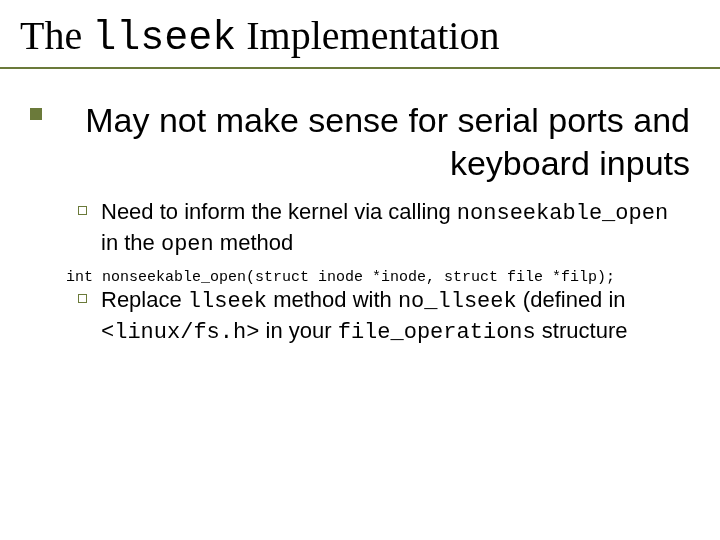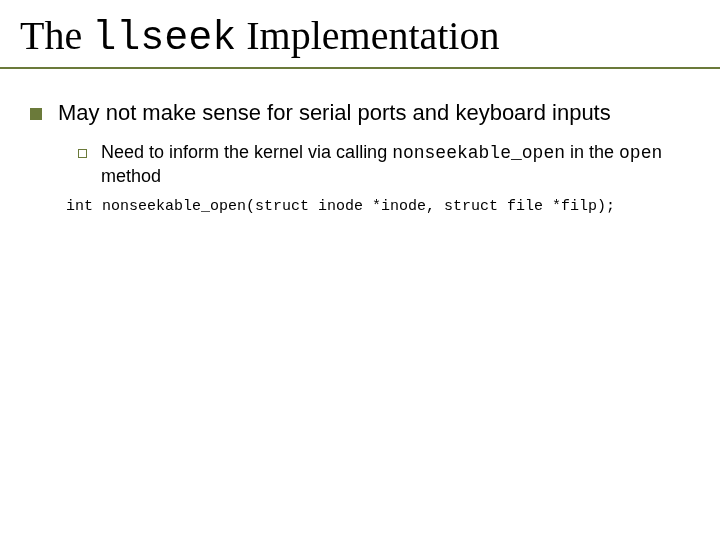--- a/index.html
+++ b/index.html
@@ -42,40 +42,41 @@
   }
   .bullet-sq {
     width: 12px;
     height: 12px;
     background: #6b7a3a;
     flex: 0 0 auto;
     margin-top: 9px;
     margin-right: 16px;
   }
   .lvl1-text {
-    font-size: 22px;
+    font-size: 34px;
     line-height: 1.25;
+    text-align: right;
   }
   .lvl2 {
     display: flex;
     align-items: flex-start;
     margin-left: 48px;
     margin-bottom: 10px;
   }
   .bullet-hollow {
     width: 9px;
     height: 9px;
     border: 1.5px solid #6b7a3a;
     box-sizing: border-box;
     flex: 0 0 auto;
     margin-top: 8px;
     margin-right: 14px;
   }
   .lvl2-text {
-    font-size: 18px;
+    font-size: 22px;
     line-height: 1.3;
   }
   .codeline {
     font-family: "Courier New", Courier, monospace;
     font-size: 15px;
     margin: 6px 0 0 36px;
     white-space: nowrap;
   }
   .mono {
     font-family: "Courier New", Courier, monospace;
@@ -100,15 +101,21 @@
 
     <div class="lvl2">
       <div class="bullet-hollow"></div>
       <div class="lvl2-text">
         <span>Need to inform the kernel via calling </span><span class="mono">nonseekable_open</span><span> in the </span><span class="mono">open</span><span> method</span>
       </div>
     </div>
 
     <div class="codeline">int nonseekable_open(struct inode *inode, struct file *filp);</div>
 
+    <div class="lvl2">
+      <div class="bullet-hollow"></div>
+      <div class="lvl2-text">
+        <span>Replace </span><span class="mono">llseek</span><span> method with </span><span class="mono">no_llseek</span><span> (defined in </span><span class="mono">&lt;linux/fs.h&gt;</span><span> in your </span><span class="mono">file_operations</span><span> structure</span>
+      </div>
+    </div>
 
   </div>
 </div>
 
 </body></html>

